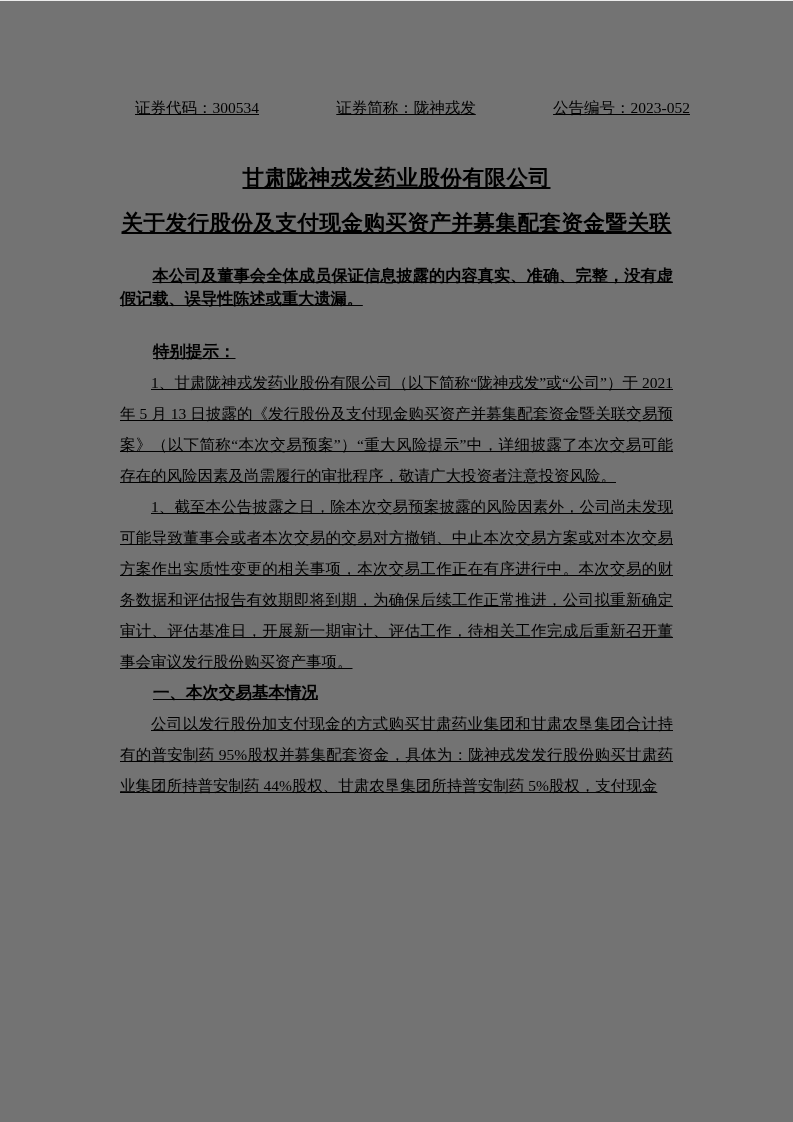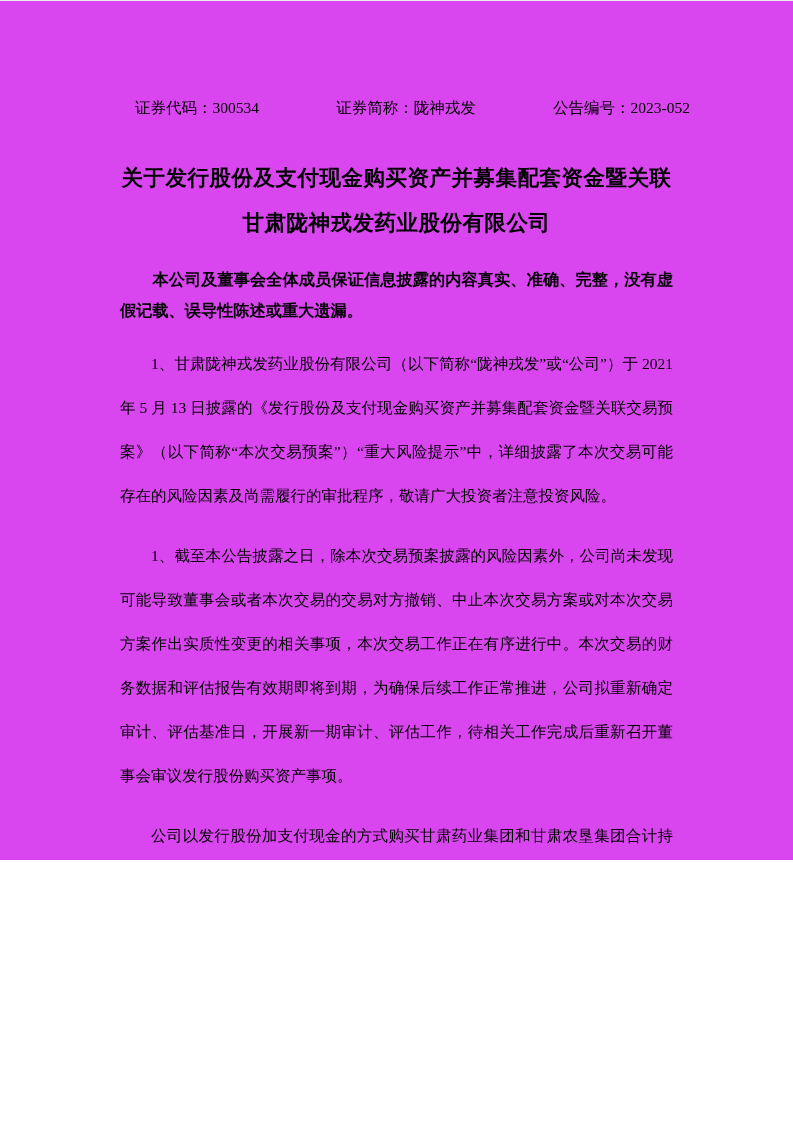--- a/index.html
+++ b/index.html
@@ -4,26 +4,27 @@
 <style>
   html, body {
     margin: 0;
     padding: 0;
     background: #ffffff;
     color: #000000;
   }
   .page {
     position: relative;
     width: 793px;
-    height: 860px;
-    background: #d946ef;
+    height: 1122px;
+    background: #737373;
     box-sizing: border-box;
     padding-top: 96px;
     overflow: hidden;
     border-top: 1px solid #ececec;
+    text-decoration: underline;
   }
   
   .doc-header {
     display: flex;
     justify-content: space-between;
     margin: 0 103px 0 135px;
     font-family: "Liberation Serif", "DejaVu Serif", serif;
     font-size: 15.5px;
     line-height: 21px;
     white-space: nowrap;
@@ -40,37 +41,37 @@
   }
   .doc-title .title-line { display: block; }
   
   .disclaimer {
     margin: 18px 120px 8px 120px;
     text-indent: 2em;
     text-align: justify;
     font-family: "Liberation Sans", "DejaVu Sans", sans-serif;
     font-weight: bold;
     font-size: 16.2px;
-    line-height: 31px;
+    line-height: 23px;
   }
   .notice-heading {
     margin: 26px 120px 0 120px;
     text-indent: 2em;
     font-family: "Liberation Sans", "DejaVu Sans", sans-serif;
     font-weight: bold;
     font-size: 16.5px;
     line-height: 31px;
   }
   .body-para {
-    margin: 16px 120px;
+    margin: 0 120px;
     text-indent: 2em;
     text-align: justify;
     font-family: "Liberation Serif", "DejaVu Serif", serif;
     font-size: 15.5px;
-    line-height: 44px;
+    line-height: 31px;
   }
   .section-heading {
     margin: 0 120px;
     text-indent: 2em;
     font-family: "Liberation Sans", "DejaVu Sans", sans-serif;
     font-weight: bold;
     font-size: 16.5px;
     line-height: 31px;
   }
 </style>
@@ -79,28 +80,30 @@
 
 <div class="page">
 
   <div class="doc-header">
     <span>证券代码：300534</span>
     <span>证券简称：陇神戎发</span>
     <span>公告编号：2023-052</span>
   </div>
 
   <h1 class="doc-title">
+    <span class="title-line">甘肃陇神戎发药业股份有限公司</span>
     <span class="title-line">关于发行股份及支付现金购买资产并募集配套资金暨关联</span>
-    <span class="title-line">甘肃陇神戎发药业股份有限公司</span>
   </h1>
 
   <p class="disclaimer">本公司及董事会全体成员保证信息披露的内容真实、准确、完整，没有虚假记载、误导性陈述或重大遗漏。</p>
 
+  <p class="notice-heading">特别提示：</p>
 
   <p class="body-para">1、甘肃陇神戎发药业股份有限公司（以下简称“陇神戎发”或“公司”）于 2021 年 5 月 13 日披露的《发行股份及支付现金购买资产并募集配套资金暨关联交易预案》（以下简称“本次交易预案”）“重大风险提示”中，详细披露了本次交易可能存在的风险因素及尚需履行的审批程序，敬请广大投资者注意投资风险。</p>
 
   <p class="body-para">1、截至本公告披露之日，除本次交易预案披露的风险因素外，公司尚未发现可能导致董事会或者本次交易的交易对方撤销、中止本次交易方案或对本次交易方案作出实质性变更的相关事项，本次交易工作正在有序进行中。本次交易的财务数据和评估报告有效期即将到期，为确保后续工作正常推进，公司拟重新确定审计、评估基准日，开展新一期审计、评估工作，待相关工作完成后重新召开董事会审议发行股份购买资产事项。</p>
 
 
+  <p class="section-heading">一、本次交易基本情况</p>
 
   <p class="body-para">公司以发行股份加支付现金的方式购买甘肃药业集团和甘肃农垦集团合计持有的普安制药 95%股权并募集配套资金，具体为：陇神戎发发行股份购买甘肃药业集团所持普安制药 44%股权、甘肃农垦集团所持普安制药 5%股权，支付现金</p>
 
 </div>
 
 </body></html>

